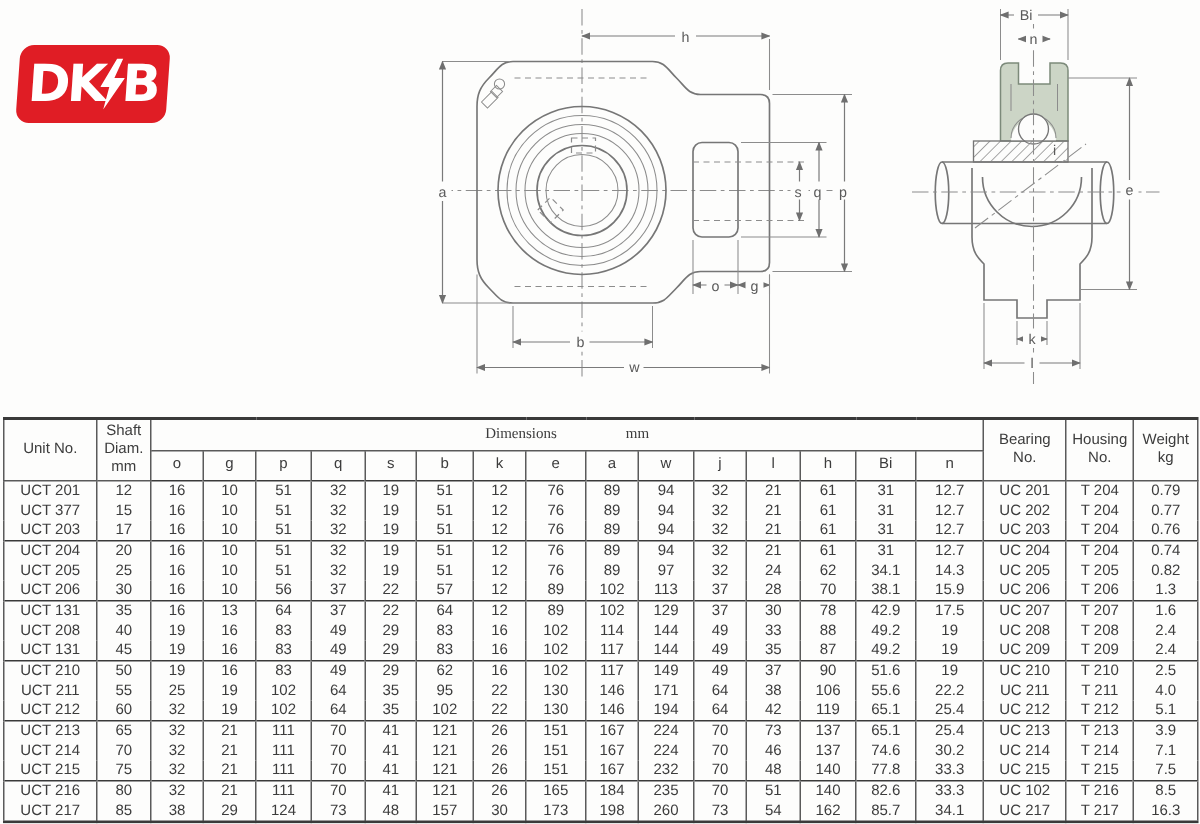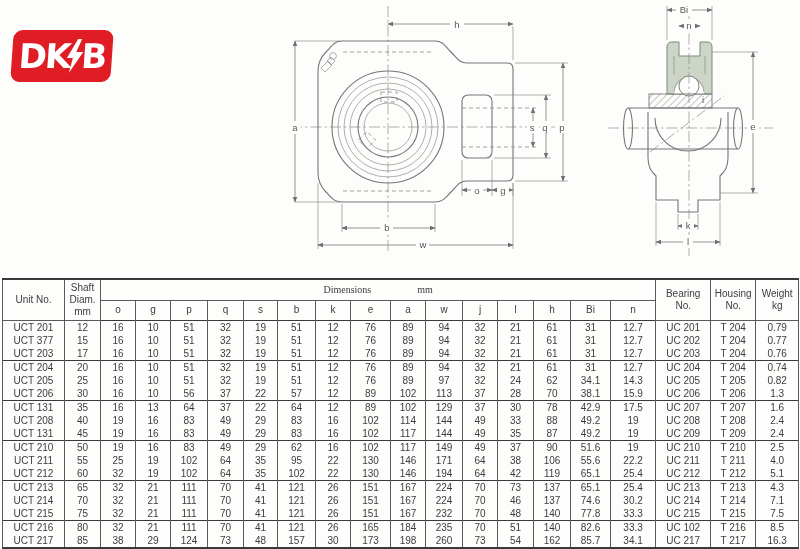--- a/index.html
+++ b/index.html
@@ -547,21 +547,21 @@
             <td>151</td>
             <td>167</td>
             <td>224</td>
             <td>70</td>
             <td>73</td>
             <td>137</td>
             <td>65.1</td>
             <td>25.4</td>
             <td>UC 213</td>
             <td>T 213</td>
-            <td>4.3</td>
+            <td>3.9</td>
           </tr>
           <tr>
             <td>UCT 214</td>
             <td>70</td>
             <td>32</td>
             <td>21</td>
             <td>111</td>
             <td>70</td>
             <td>41</td>
             <td>121</td>

